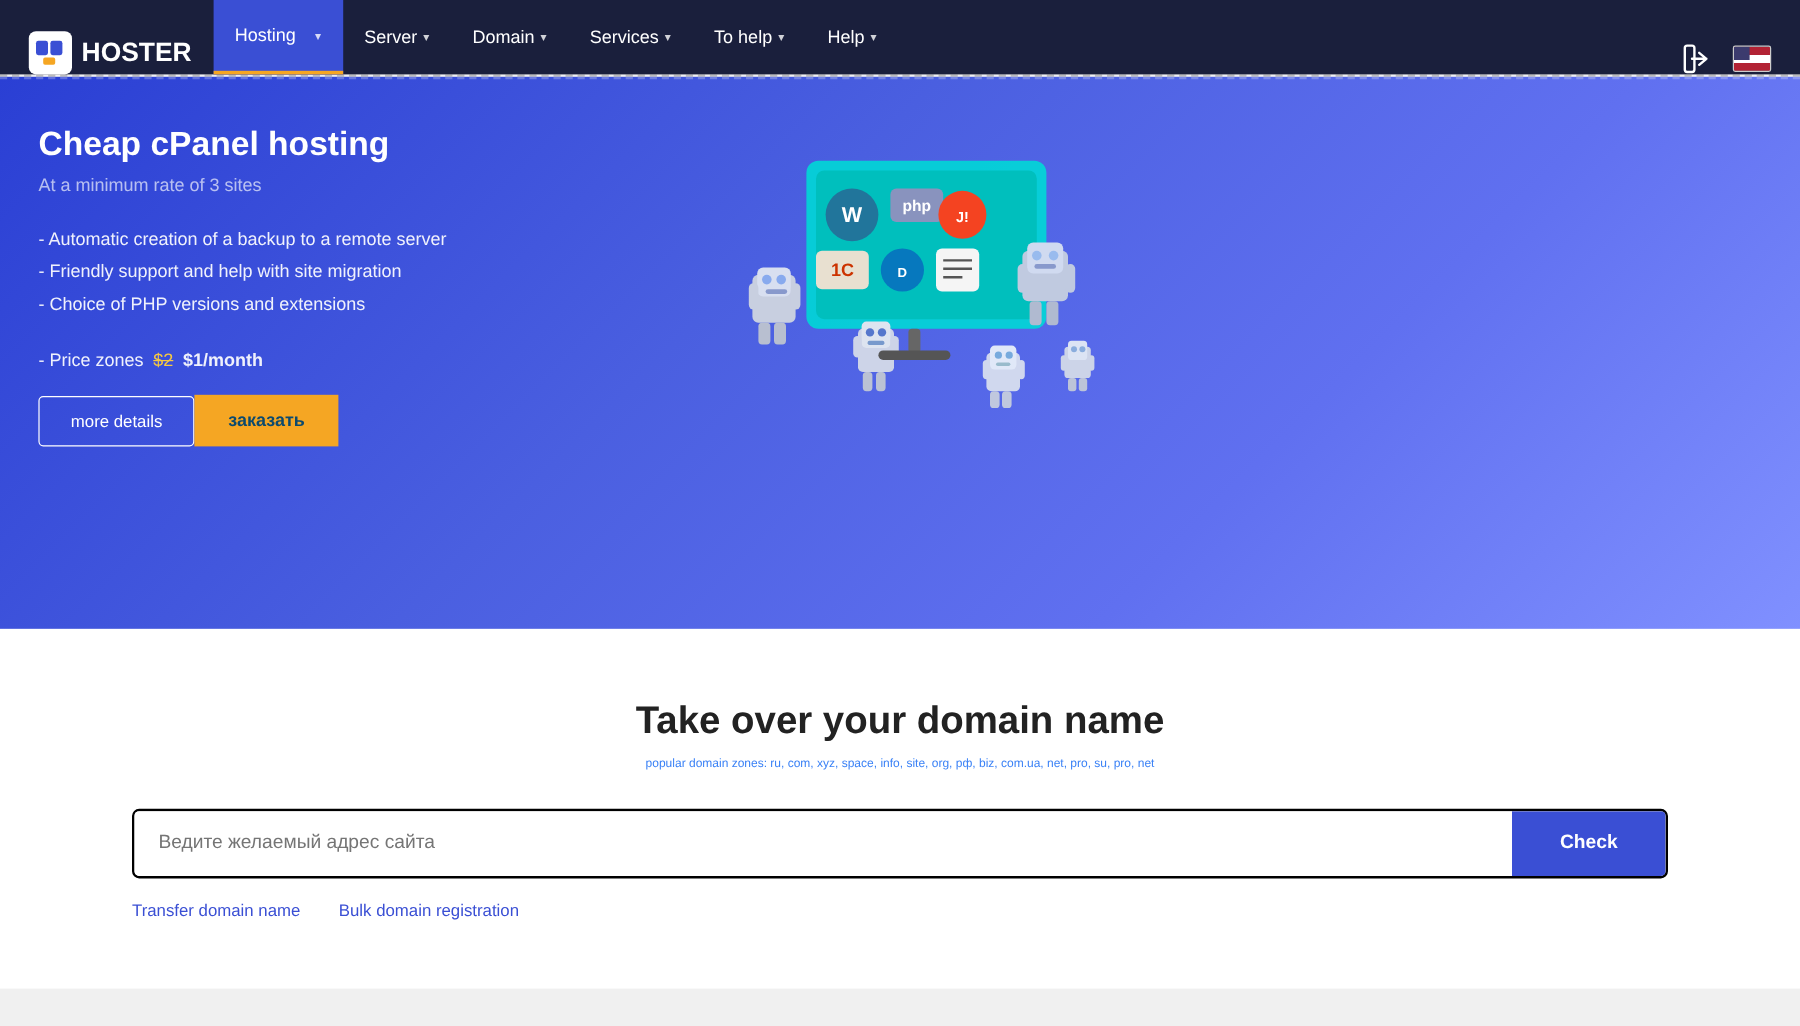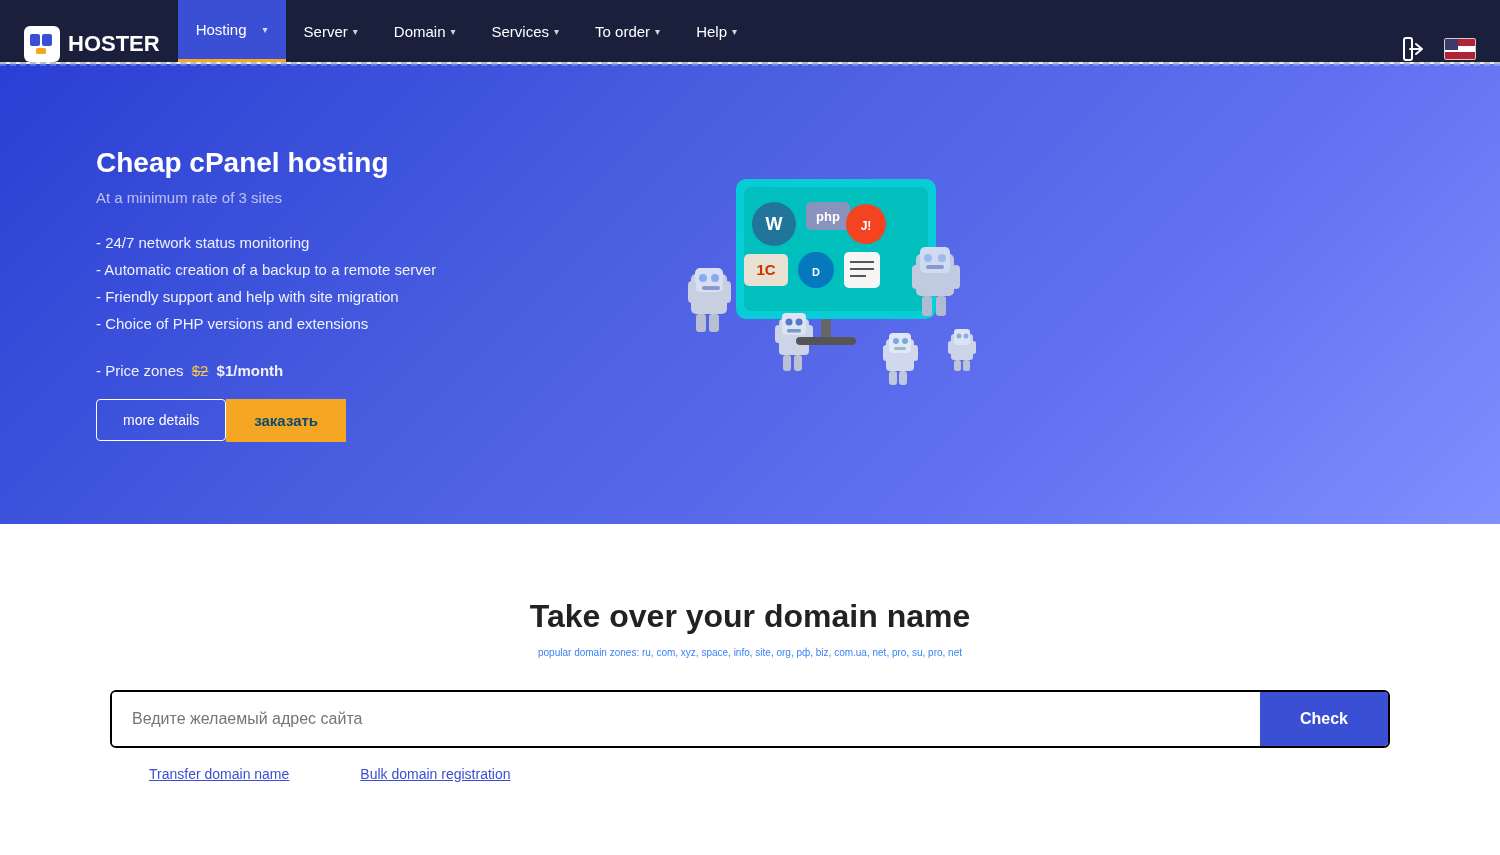--- a/index.html
+++ b/index.html
@@ -90,22 +90,22 @@
       top: 0; left: 0;
       width: 13px; height: 11px;
       background: #3c3b6e;
     }
 
     
     .hero {
       background: linear-gradient(135deg, #2a3fd4 0%, #4a5fe0 40%, #6070f0 70%, #8090ff 100%);
       min-height: 460px;
       display: flex;
-      align-items: center;
-      padding: 40px 96px;
+      align-items: flex-start;
+      padding: 40px 32px;
       position: relative;
       overflow: hidden;
     }
     .hero::before {
       content: '';
       position: absolute;
       top: 0; left: 0; right: 0;
       height: 3px;
       border-top: 2px dashed rgba(255,255,255,0.25);
     }
@@ -179,21 +179,21 @@
       flex: 0 0 400px;
       display: flex;
       justify-content: center;
       align-items: center;
       position: relative;
     }
 
     
     .domain-section {
       background: white;
-      padding: 74px 80px;
+      padding: 58px 80px;
       text-align: center;
     }
     .domain-title {
       font-size: 32px;
       font-weight: 700;
       color: #222;
       margin-bottom: 12px;
     }
     .domain-subtitle {
       font-size: 10px;
@@ -229,22 +229,20 @@
       display: flex;
       gap: 32px;
       justify-content: flex-start;
       max-width: 1280px;
       margin: 0 auto;
     }
     .domain-link {
       color: #3a4fd4;
       font-size: 14px;
       cursor: pointer;
-      text-decoration: underline;
-      margin-left: 39px;
     }
 
     
     .dashed-separator {
       border: none;
       border-top: 2px dashed #bbb;
       margin: 0;
     }
   </style>
 </head>
@@ -272,21 +270,21 @@
     </div>
     <div class="nav-item">
       <span>Domain</span>
       <span class="nav-chevron">▾</span>
     </div>
     <div class="nav-item">
       <span>Services</span>
       <span class="nav-chevron">▾</span>
     </div>
     <div class="nav-item">
-      <span>To order</span>
+      <span>To help</span>
       <span class="nav-chevron">▾</span>
     </div>
     <div class="nav-item">
       <span>Help</span>
       <span class="nav-chevron">▾</span>
     </div>
   </div>
   <div class="nav-right">
     <div class="nav-login">
       <svg width="26" height="26" viewBox="0 0 26 26" fill="none">
@@ -298,21 +296,20 @@
   </div>
 </nav>
 
 <hr class="dashed-separator">
 
 <section class="hero">
   <div class="hero-content">
     <h1 class="hero-title">Cheap cPanel hosting</h1>
     <p class="hero-subtitle">At a minimum rate of 3 sites</p>
     <ul class="hero-features">
-      <li>- 24/7 network status monitoring</li>
       <li>- Automatic creation of a backup to a remote server</li>
       <li>- Friendly support and help with site migration</li>
       <li>- Choice of PHP versions and extensions</li>
     </ul>
     <p class="hero-price">
       <span>- Price zones</span>
       <span class="old-price">$2</span>
       <strong class="new-price">$1/month</strong>
     </p>
     <div class="hero-buttons">

